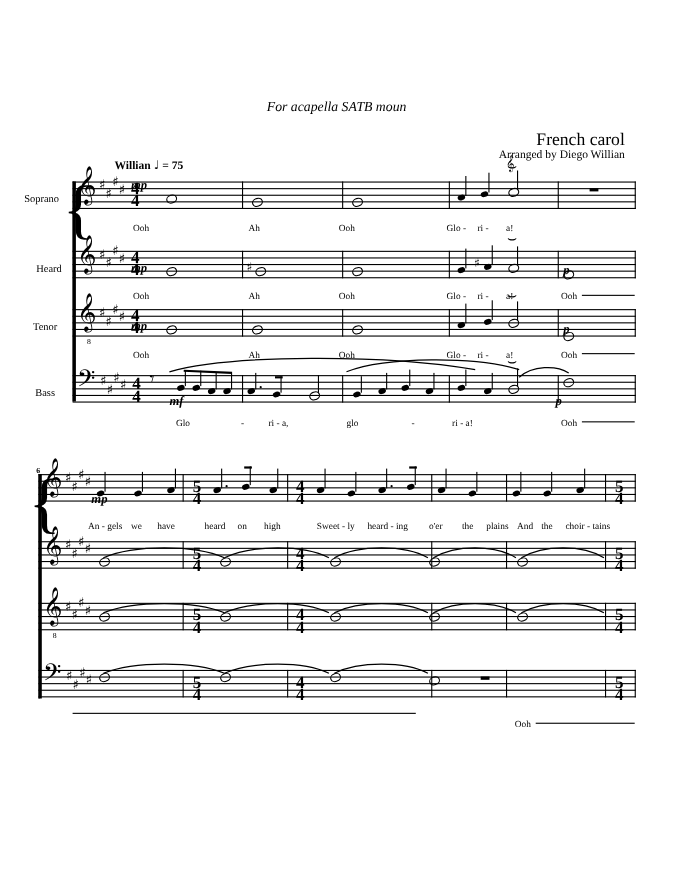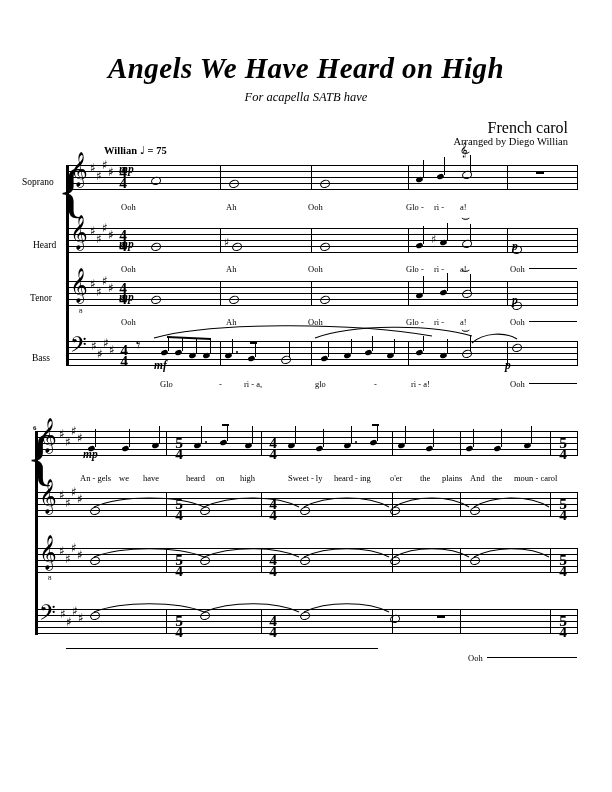--- a/index.html
+++ b/index.html
@@ -213,22 +213,21 @@
   }
   .slur {
     position: absolute;
   }
 </style>
 </head>
 <body>
 
 <div class="page">
 
-  <div class="title">Angels We Have Heard on High</div>
-  <div class="subtitle">For acapella SATB have</div>
+  <div class="subtitle">For acapella SATB moun</div>
   <div class="credit-carol">French carol</div>
   <div class="credit-arranger">Arranged by Diego Willian</div>
 
   <div class="tempo">
     <span>Willian</span>
     <span class="notehead">♩</span>
     <span class="eq">= 75</span>
   </div>
 
   <div class="system">
@@ -556,21 +555,21 @@
     <div class="lyric" style="left:186px; top:473px;">heard</div>
     <div class="lyric" style="left:216px; top:473px;">on</div>
     <div class="lyric" style="left:240px; top:473px;">high</div>
     <div class="lyric" style="left:288px; top:473px;">Sweet - ly</div>
     <div class="lyric" style="left:334px; top:473px;">heard - ing</div>
     <div class="lyric" style="left:390px; top:473px;">o'er</div>
     <div class="lyric" style="left:420px; top:473px;">the</div>
     <div class="lyric" style="left:442px; top:473px;">plains</div>
     <div class="lyric" style="left:470px; top:473px;">And</div>
     <div class="lyric" style="left:492px; top:473px;">the</div>
-    <div class="lyric" style="left:514px; top:473px;">moun - carol</div>
+    <div class="lyric" style="left:514px; top:473px;">choir - tains</div>
 
     <div class="staff">
       <div class="staffline" style="top:492px; width:543px; left:35px;"></div>
       <div class="staffline" style="top:498px; width:543px; left:35px;"></div>
       <div class="staffline" style="top:504px; width:543px; left:35px;"></div>
       <div class="staffline" style="top:510px; width:543px; left:35px;"></div>
       <div class="staffline" style="top:516px; width:543px; left:35px;"></div>
     </div>
     <div class="clef" style="left:39px; top:481px; font-size:30px;">𝄞</div>
     <div class="accid" style="left:59px; top:489px;">♯</div>

